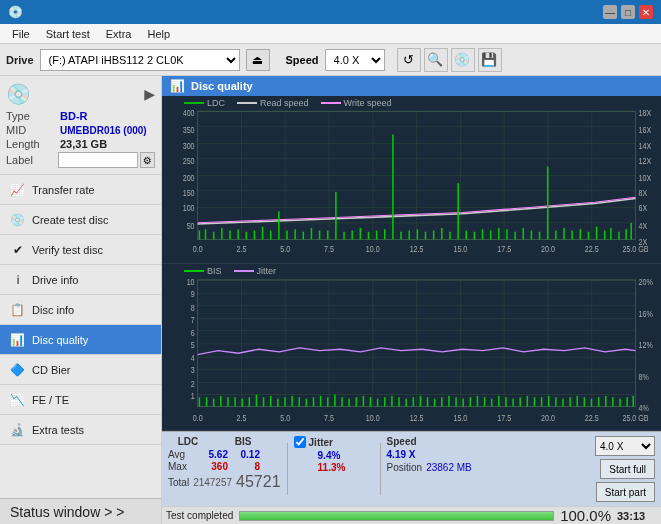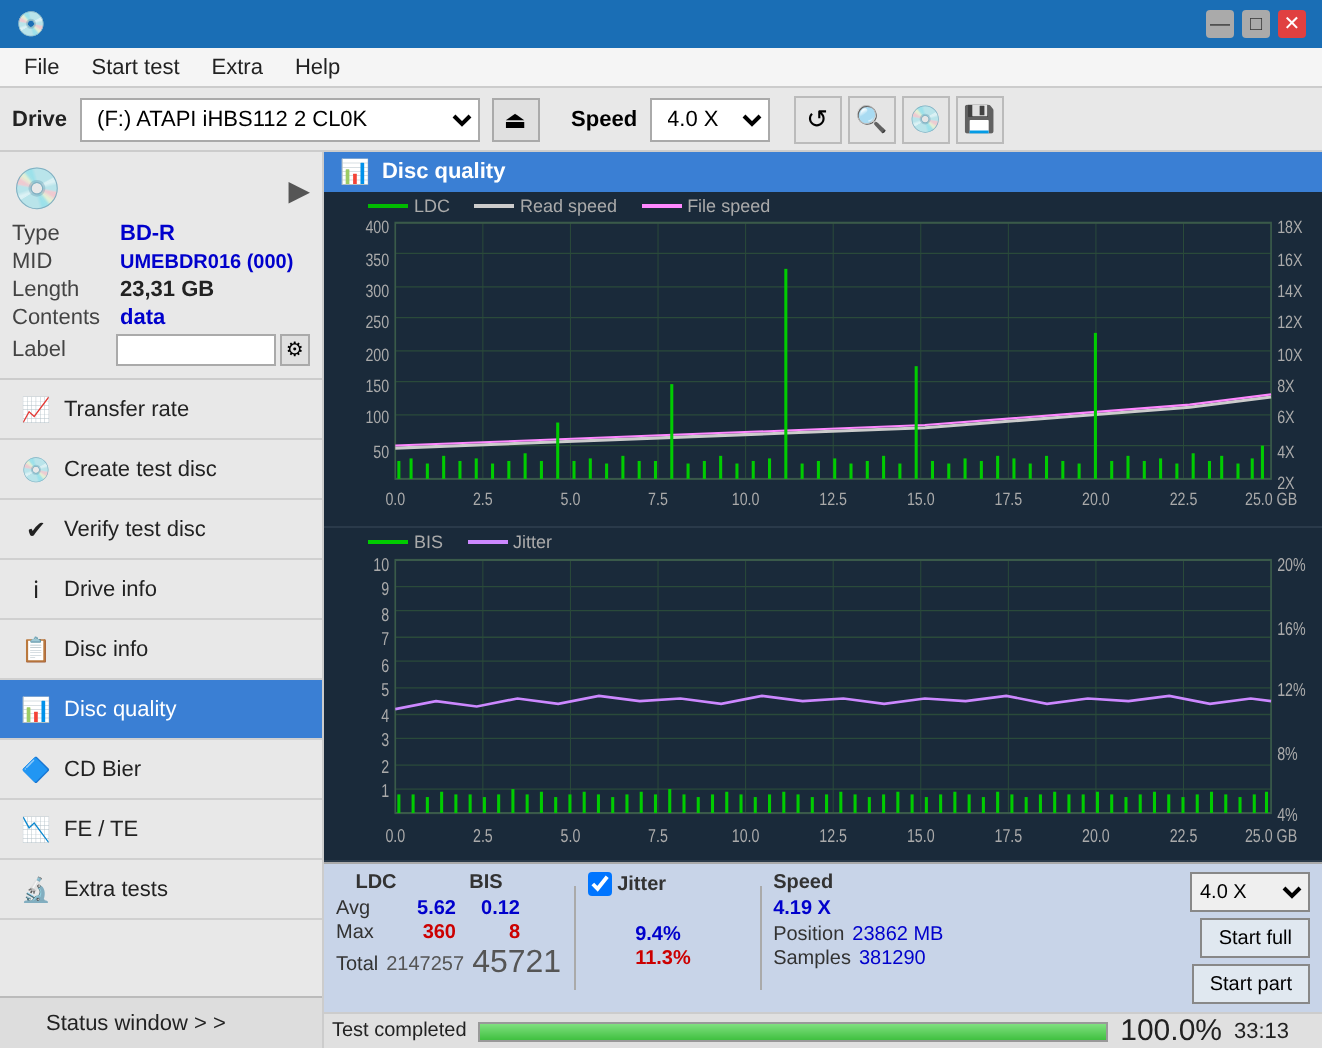--- a/index.html
+++ b/index.html
@@ -45,21 +45,21 @@
     .disc-row-value.black { color: #222; }
     .label-input { width: 80px; height: 16px; border: 1px solid #aaa; font-size: 10px; padding: 0 2px; }
     .label-btn { width: 16px; height: 16px; border: 1px solid #aaa; background: #e0e0e0; cursor: pointer; margin-left: 2px; font-size: 10px; }
 
     
     .sidebar-menu { flex: 1; overflow: hidden; }
     .sidebar-item { height: 30px; display: flex; align-items: center; padding: 0 10px; cursor: pointer; color: #222; font-size: 11px; border-bottom: 1px solid #d0d0d0; gap: 6px; }
     .sidebar-item.active { background: #3a7fd4; color: white; }
     .sidebar-item .s-icon { width: 16px; height: 16px; display: flex; align-items: center; justify-content: center; font-size: 12px; }
 
-    .status-window { height: 26px; background: #ddd; border-top: 1px solid #bbb; display: flex; align-items: center; padding: 0 23px; cursor: pointer; font-size: 11px; color: #222; }
+    .status-window { height: 26px; background: #ddd; border-top: 1px solid #bbb; display: flex; align-items: center; padding: 0 10px; cursor: pointer; font-size: 14px; color: #222; }
 
     
     .content { flex: 1; display: flex; flex-direction: column; background: #f0f0f0; }
     .dq-header { background: #3a7fd4; color: white; padding: 2px 8px; font-size: 11px; font-weight: bold; display: flex; align-items: center; gap: 6px; height: 20px; }
     .dq-header-icon { font-size: 12px; }
 
     
     .charts-area { flex: 1; background: #1a2a3a; display: flex; flex-direction: column; padding: 0; }
     .chart-container { flex: 1; position: relative; border-bottom: 1px solid #2a3a4a; }
     .legend-item { display: flex; align-items: center; gap: 3px; font-size: 9px; color: white; }
@@ -67,21 +67,21 @@
 
     
     .stats-bar { background: #d0d8e8; border-top: 1px solid #bbb; padding: 3px 6px; }
     .action-btn { height: 20px; font-size: 10px; border: 1px solid #888; background: #e0e8f0; cursor: pointer; padding: 0 8px; }
 
     
     .progress-bar-container { height: 18px; background: #e0e0e0; border-top: 1px solid #ccc; display: flex; align-items: center; padding: 0 4px; gap: 6px; }
     .progress-track { flex: 1; height: 10px; background: #c0c0c0; border: 1px solid #999; }
     .progress-fill { height: 100%; background: linear-gradient(to bottom, #80e080, #40c040); }
     .progress-text { font-size: 15px; color: #222; min-width: 50px; }
-    .time-text { font-size: 11px; color: #222; min-width: 40px; }
+    .time-text { font-size: 11px; color: #222; min-width: 40px; font-weight: bold; }
 
     svg { display: block; }
   </style>
 </head>
 <body>
 
 <div class="titlebar">
   <div class="titlebar-title">
     <span>💿</span>
   </div>
@@ -132,24 +132,20 @@
       </div>
       <div class="disc-row">
         <span class="disc-row-label">MID</span>
         <span class="disc-row-value" style="font-size:10px;">UMEBDR016 (000)</span>
       </div>
       <div class="disc-row">
         <span class="disc-row-label">Length</span>
         <span class="disc-row-value black">23,31 GB</span>
       </div>
       <div class="disc-row">
-        <span class="disc-row-label">Contents</span>
-        <span class="disc-row-value">data</span>
-      </div>
-      <div class="disc-row">
         <span class="disc-row-label">Label</span>
         <input class="label-input" type="text" style="">
         <button class="label-btn">⚙</button>
       </div>
     </div>
 
     <div class="sidebar-menu">
       <div class="sidebar-item">
         <span class="s-icon">📈</span>
         <span>Transfer rate</span>
@@ -207,21 +203,21 @@
           <div class="legend-item">
             <div class="legend-color" style="background:#00bb00;"></div>
             <span style="font-size:9px;color:#aaa;">LDC</span>
           </div>
           <div class="legend-item">
             <div class="legend-color" style="background:#cccccc;"></div>
             <span style="font-size:9px;color:#aaa;">Read speed</span>
           </div>
           <div class="legend-item">
             <div class="legend-color" style="background:#ff88ff;"></div>
-            <span style="font-size:9px;color:#aaa;">File speed</span>
+            <span style="font-size:9px;color:#aaa;">Write speed</span>
           </div>
         </div>
         <svg width="100%" height="100%" style="position:absolute;top:0;left:0;" viewBox="0 0 490 130" preserveAspectRatio="none">
 
           <rect width="490" height="130" fill="#1a2a3a"></rect>
 
           <line x1="35" y1="12" x2="35" y2="112" stroke="#2a4a3a" stroke-width="0.5"></line>
           <line x1="78" y1="12" x2="78" y2="112" stroke="#2a4a3a" stroke-width="0.5"></line>
           <line x1="121" y1="12" x2="121" y2="112" stroke="#2a4a3a" stroke-width="0.5"></line>
           <line x1="164" y1="12" x2="164" y2="112" stroke="#2a4a3a" stroke-width="0.5"></line>
@@ -500,21 +496,21 @@
           </div>
         </div>
 
         <div style="width:1px; background:#aaa; height:52px; margin:0 6px; align-self:center;"></div>
 
         <div style="display:flex; flex-direction:column; min-width:80px;">
           <div style="display:flex; align-items:center; gap:3px;">
             <input type="checkbox" checked="" style="width: 12px; height: 12px;">
             <span style="font-size:10px; font-weight:bold; color:#333;">Jitter</span>
           </div>
-          <div style="display:flex; gap:4px; margin-top:14px;">
+          <div style="display:flex; gap:4px; margin-top:2px;">
             <span style="font-size:10px; color:#333; min-width:20px;"></span>
             <span style="font-size:10px; color:#0000cc; font-weight:bold;">9.4%</span>
           </div>
           <div style="display:flex; gap:4px; align-items:center; margin-top:1px;">
             <span style="font-size:10px; color:#333; min-width:20px;"></span>
             <span style="font-size:10px; color:#cc0000; font-weight:bold;">11.3%</span>
           </div>
         </div>
 
         <div style="width:1px; background:#aaa; height:52px; margin:0 6px; align-self:center;"></div>
@@ -522,24 +518,20 @@
         <div style="display:flex; flex-direction:column; min-width:130px;">
           <div style="display:flex; gap:8px;">
             <span style="font-size:10px; font-weight:bold; color:#333;">Speed</span>
           </div>
           <div style="display:flex; gap:4px; align-items:flex-end; margin-top:2px;">
             <span style="font-size:10px; color:#0000cc; font-weight:bold;">4.19 X</span>
           </div>
           <div style="display:flex; gap:4px; align-items:center; margin-top:2px;">
             <span style="font-size:10px; color:#333;">Position</span>
             <span style="font-size:10px; color:#0000cc;">23862 MB</span>
-          </div>
-          <div style="display:flex; gap:4px; align-items:center; margin-top:1px;">
-            <span style="font-size:10px; color:#333;">Samples</span>
-            <span style="font-size:10px; color:#0000cc;">381290</span>
           </div>
         </div>
 
         <div style="display:flex; flex-direction:column; align-items:flex-end; margin-left:auto; gap:3px;">
           <select style="height:20px; font-size:10px; border:1px solid #888; width:60px;">
             <option>4.0 X</option>
           </select>
           <button class="action-btn">Start full</button>
           <button class="action-btn">Start part</button>
         </div>

